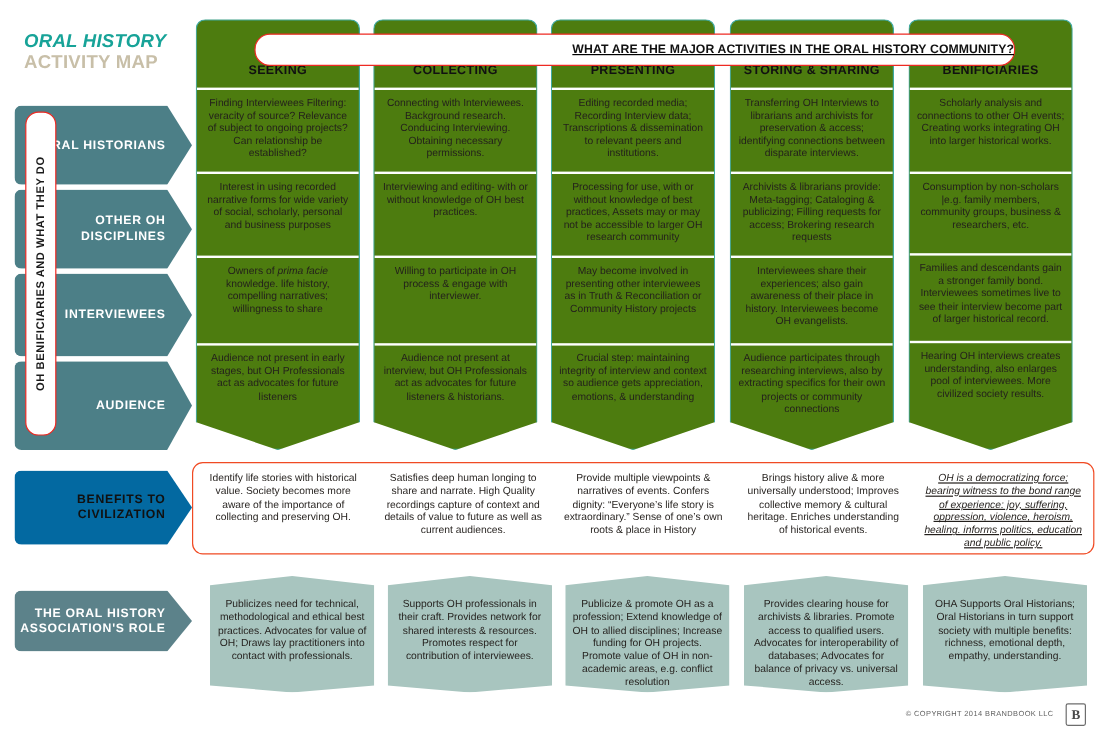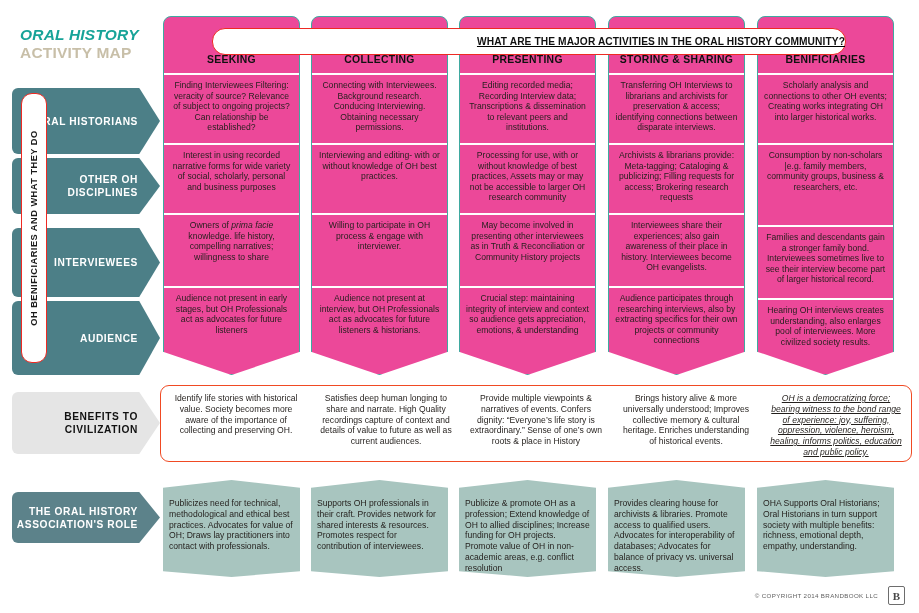--- a/index.html
+++ b/index.html
@@ -76,21 +76,21 @@
     display: flex;
     align-items: center;
     justify-content: flex-end;
     padding-right: 22px;
     box-sizing: border-box;
     background: #4c7f87;
     clip-path: polygon(0 0, 86% 0, 100% 50%, 86% 100%, 0 100%);
     border-radius: 6px 0 0 6px;
   }
   .row-label.benefits {
-    background: #e5e5e5;
+    background: #0369a1;
     color: #111111;
     justify-content: center;
   }
   .row-label.oha {
     background: #5c828a;
   }
 
   
   #banner {
     position: absolute;
@@ -113,21 +113,21 @@
     color: #111111;
     letter-spacing: 0.1px;
   }
 
   
   .act-col {
     position: absolute;
     top: 16px;
     width: 137px;
     height: 359px;
-    background: #ec4899;
+    background: #4d7c0f;
     border: 1.3px solid #3fa9a0;
     border-radius: 8px 8px 0 0;
     box-sizing: border-box;
     clip-path: polygon(0 0, 100% 0, 100% 93.5%, 50% 100%, 0 93.5%);
     overflow: hidden;
   }
   .act-col-head {
     height: 56px;
     display: flex;
     align-items: flex-end;
@@ -180,23 +180,25 @@
   .oha-cell {
     position: absolute;
     top: 480px;
     width: 137px;
     height: 97px;
     background: #a8c5bf;
     box-sizing: border-box;
     padding: 18px 6px 6px 6px;
     font-size: 8.6px;
     line-height: 10.8px;
+    text-align: center;
     color: #231f1c;
     clip-path: polygon(0 8%, 50% 0, 100% 8%, 100% 94%, 50% 100%, 0 94%);
     border-radius: 6px;
+    margin-left: 12px;
   }
 
   
   #footer {
     position: absolute;
     right: 14px;
     bottom: 8px;
     display: flex;
     align-items: center;
     gap: 10px;
@@ -233,21 +235,21 @@
 </div>
 
 <div id="banner">
   <span>WHAT ARE THE MAJOR ACTIVITIES IN THE ORAL HISTORY COMMUNITY?</span>
 </div>
 
 <div id="row-labels">
     <div class="row-label" style="top: 88px; height: 66px;">
       <span>ORAL HISTORIANS</span>
     </div>
-    <div class="row-label" style="top: 158px; height: 56px;">
+    <div class="row-label" style="top: 158px; height: 66px;">
       <span>OTHER OH DISCIPLINES</span>
     </div>
     <div class="row-label" style="top: 228px; height: 69px;">
       <span>INTERVIEWEES</span>
     </div>
     <div class="row-label" style="top: 301px; height: 74px;">
       <span>AUDIENCE</span>
     </div>
     <div class="row-label benefits" style="top: 392px; height: 62px;">
       <span>BENEFITS TO CIVILIZATION</span>
@@ -282,21 +284,21 @@
     <div class="act-col" style="left: 608px; width: 137px;">
       <div class="act-col-head">STORING &amp; SHARING</div>
       <div class="act-cell" style="height: 70px;">Transferring OH Interviews to librarians and archivists for preservation &amp; access; identifying connections between disparate interviews.</div>
       <div class="act-cell" style="height: 70px;">Archivists &amp; librarians provide: Meta-tagging; Cataloging &amp; publicizing; Filling requests for access; Brokering research requests</div>
       <div class="act-cell" style="height: 73px;">Interviewees share their experiences; also gain awareness of their place in history. Interviewees become OH evangelists.</div>
       <div class="act-cell" style="height: 78px;">Audience participates through researching interviews, also by extracting specifics for their own projects or community connections</div>
     </div>
     <div class="act-col" style="left: 757px; width: 137px;">
       <div class="act-col-head">BENIFICIARIES</div>
       <div class="act-cell" style="height: 70px;">Scholarly analysis and connections to other OH events; Creating works integrating OH into larger historical works.</div>
-      <div class="act-cell" style="height: 82px;">Consumption by non-scholars |e.g. family members, community groups, business &amp; researchers, etc.</div>
+      <div class="act-cell" style="height: 68px;">Consumption by non-scholars |e.g. family members, community groups, business &amp; researchers, etc.</div>
       <div class="act-cell" style="height: 73px;">Families and descendants gain a stronger family bond. Interviewees sometimes live to see their interview become part of larger historical record.</div>
       <div class="act-cell" style="height: 78px;">Hearing OH interviews creates understanding, also enlarges pool of interviewees. More civilized society results.</div>
     </div>
   </div>
 
 <div id="benefits-band">
     <div class="benefit-cell">Identify life stories with historical value. Society becomes more aware of the importance of collecting and preserving OH.</div>
     <div class="benefit-cell">Satisfies deep human longing to share and narrate. High Quality recordings capture of context and details of value to future as well as current audiences.</div>
     <div class="benefit-cell">Provide multiple viewpoints &amp; narratives of events. Confers dignity: “Everyone’s life story is extraordinary.” Sense of one’s own roots &amp; place in History</div>
     <div class="benefit-cell">Brings history alive &amp; more universally understood; Improves collective memory &amp; cultural heritage.  Enriches understanding of historical events.</div>

